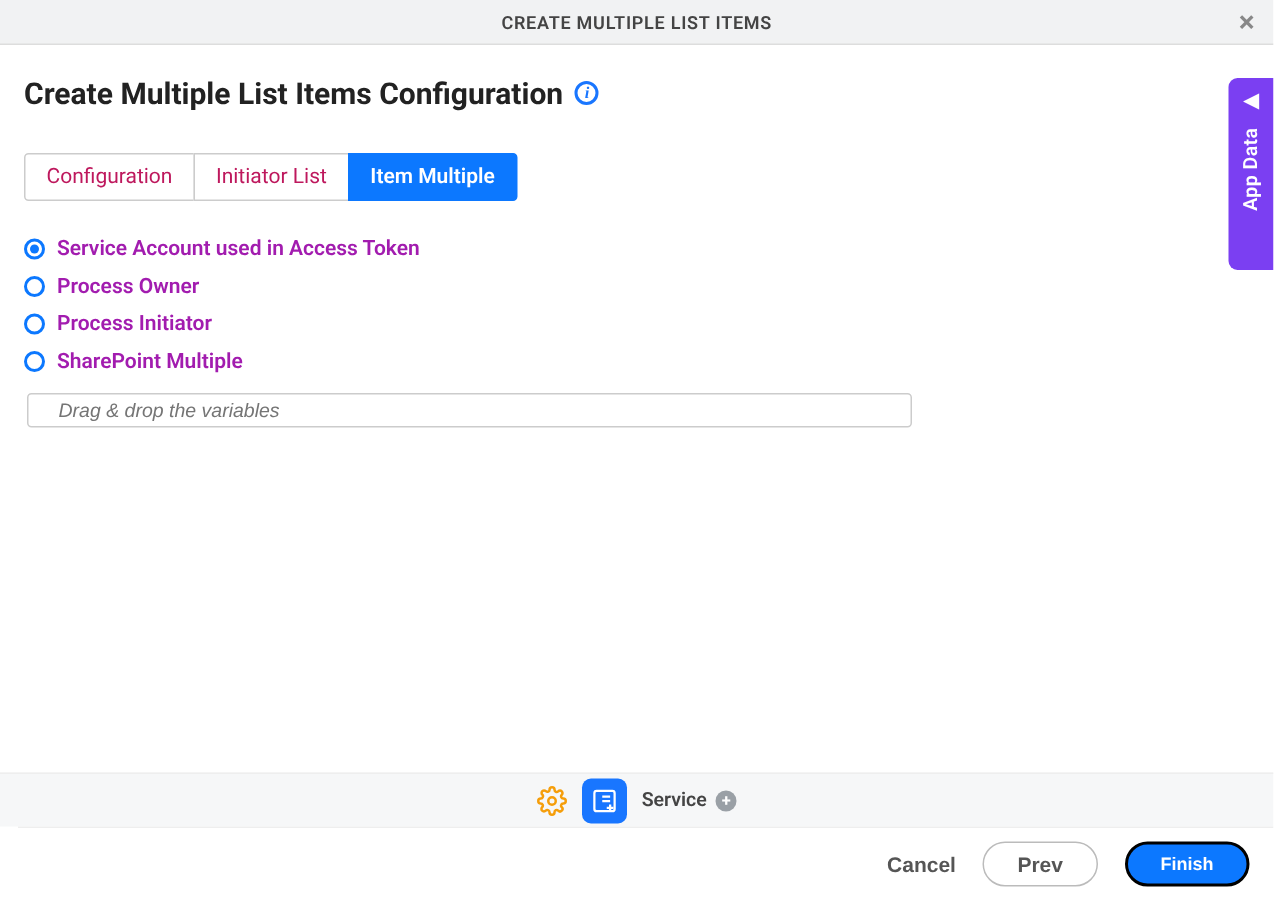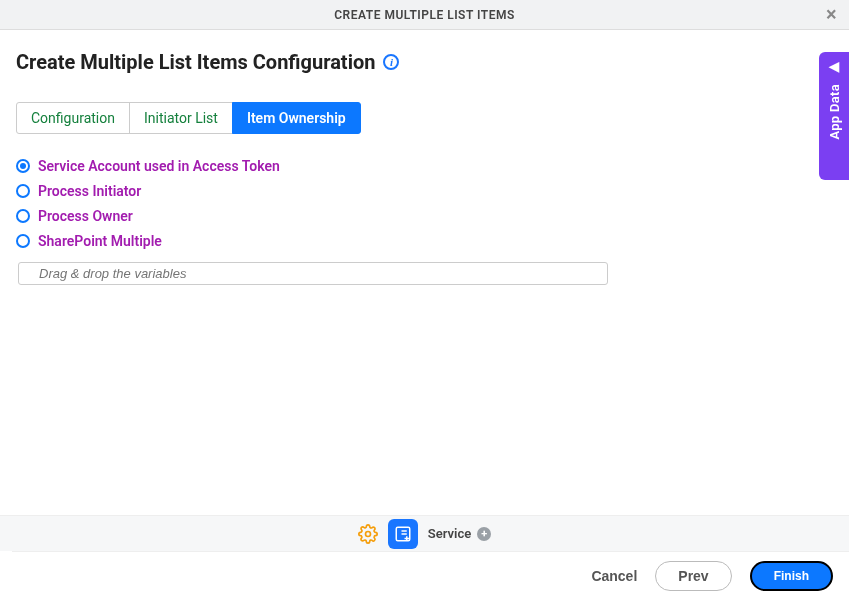--- a/index.html
+++ b/index.html
@@ -62,21 +62,21 @@
     font-family: Georgia, serif;
   }
   .tabs {
     display: flex;
     margin-bottom: 24px;
   }
   .tab {
     border: 1px solid #ccc;
     padding: 7px 14px;
     font-size: 14px;
-    color: #15803d;
+    color: #be185d;
     background: #fff;
     cursor: pointer;
     margin-left: -1px;
   }
   .tab:first-child { margin-left: 0; border-radius: 3px 0 0 3px; }
   .tab:last-child { border-radius: 0 3px 3px 0; }
   .tab.active {
     background: #0c78ff;
     border-color: #0c78ff;
     color: #fff;
@@ -242,35 +242,35 @@
 
 <div class="content">
   <div class="title-row">
     <h1>Create Multiple List Items Configuration</h1>
     <span class="info-icon">i</span>
   </div>
 
   <div class="tabs">
     <div class="tab">Configuration</div>
     <div class="tab">Initiator List</div>
-    <div class="tab active">Item Ownership</div>
+    <div class="tab active">Item Multiple</div>
   </div>
 
   <div class="radios">
     <label class="radio-row">
       <span class="radio checked"></span>
       <span>Service Account used in Access Token</span>
     </label>
     <label class="radio-row">
       <span class="radio"></span>
-      <span>Process Initiator</span>
+      <span>Process Owner</span>
     </label>
     <label class="radio-row">
       <span class="radio"></span>
-      <span>Process Owner</span>
+      <span>Process Initiator</span>
     </label>
     <label class="radio-row">
       <span class="radio"></span>
       <span>SharePoint Multiple</span>
     </label>
     <input class="drop-input" type="text" readonly="" placeholder="Drag &amp; drop the variables" style="">
   </div>
 </div>
 
 <div class="side-tab">

